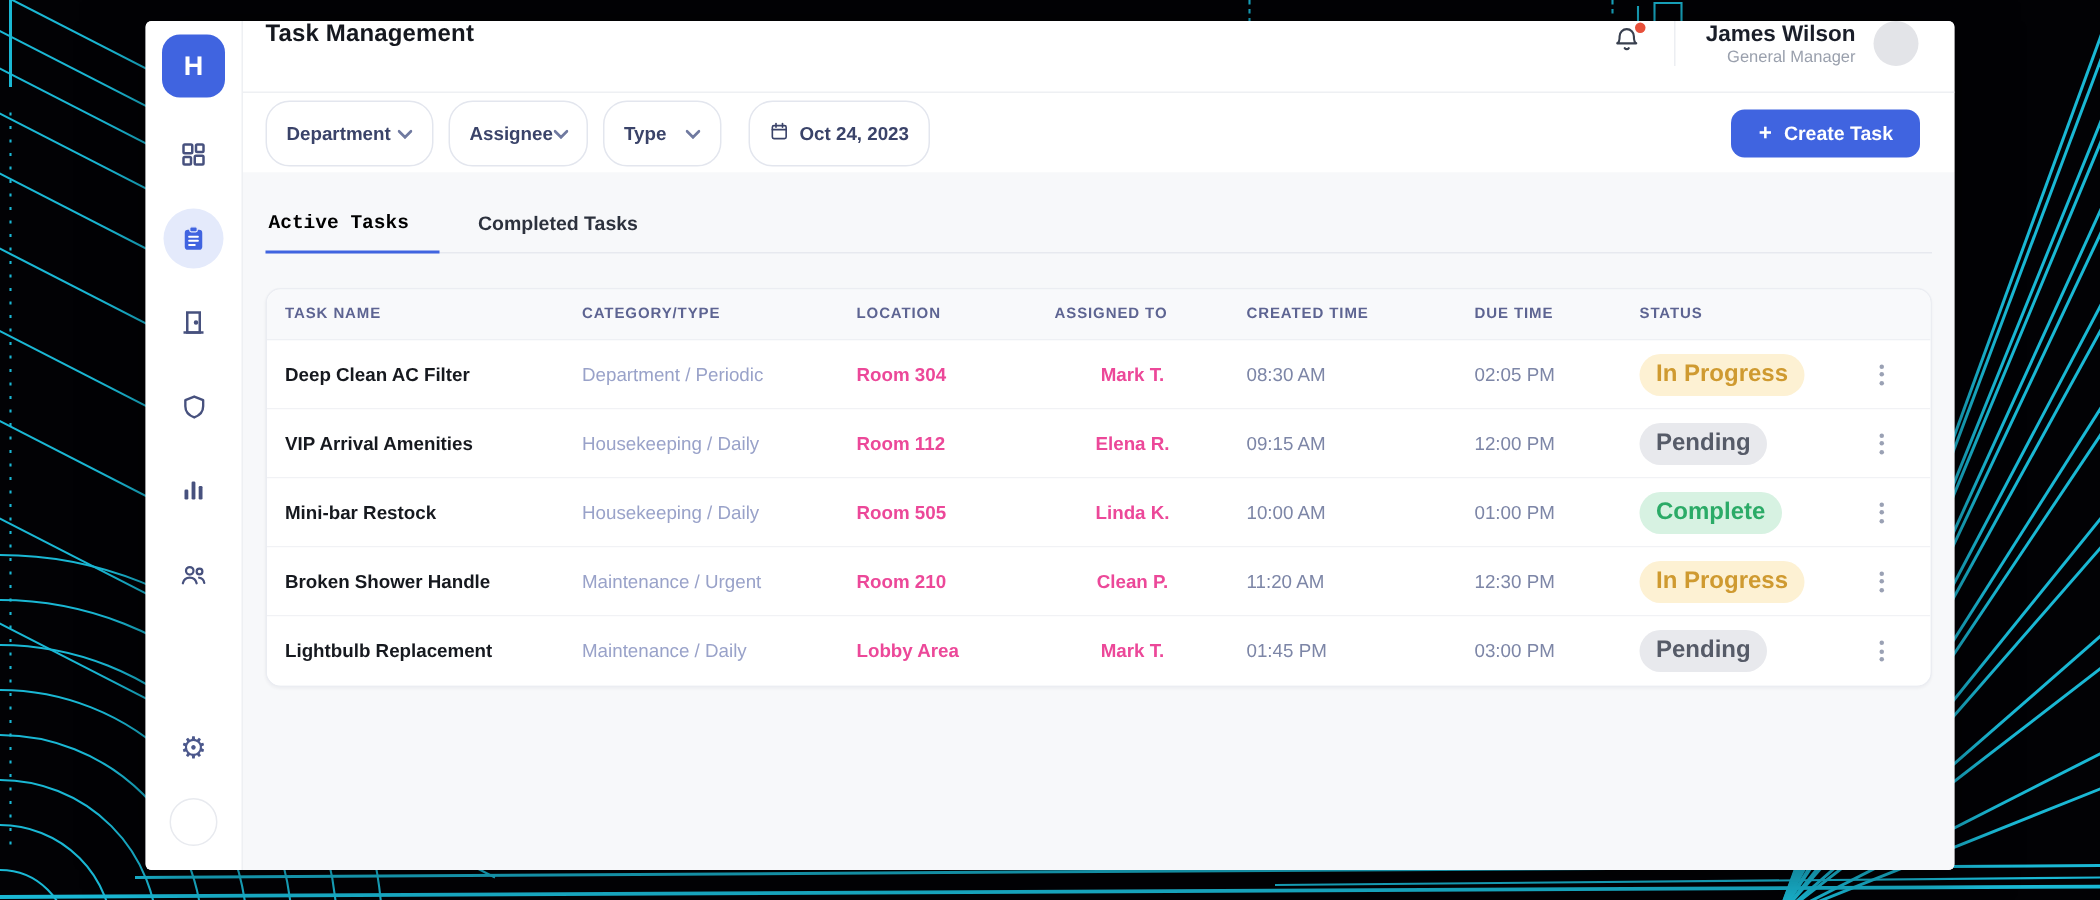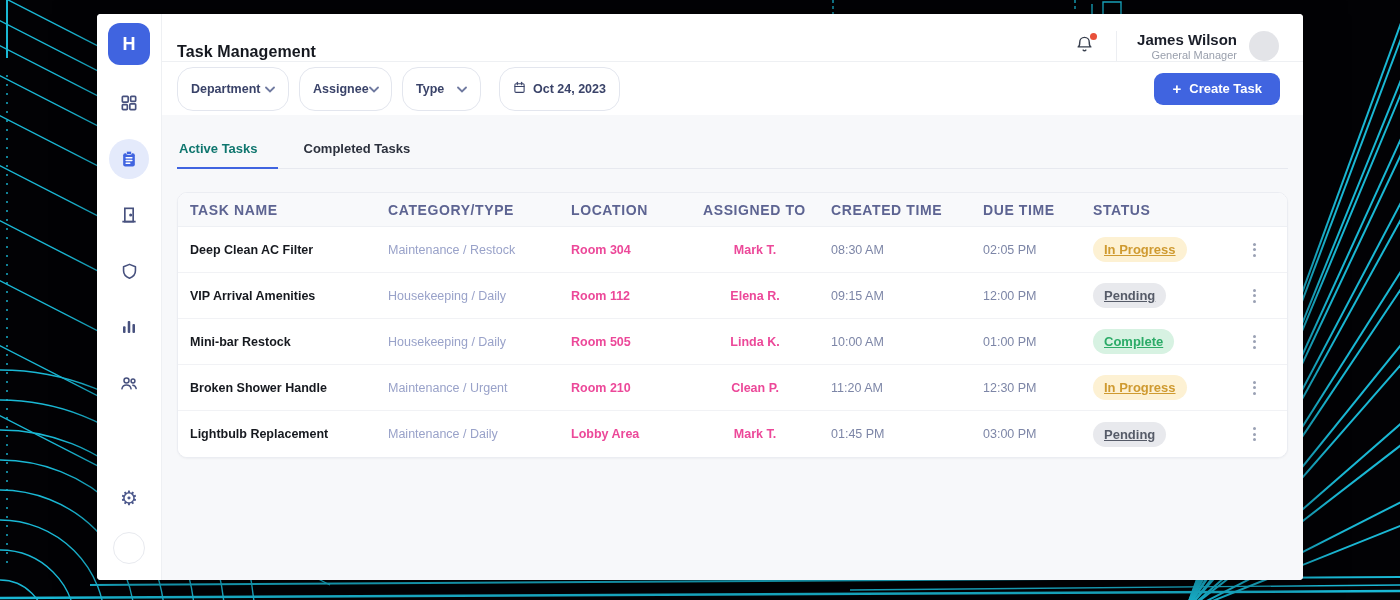--- a/index.html
+++ b/index.html
@@ -26,21 +26,21 @@
   .nav-item svg { display:block; }
   .sidebar-bottom { margin-top:auto; margin-bottom:16px; display:flex; flex-direction:column;
                     align-items:center; gap:14px; }
   .gear { font-size:20px; color:#4c588c; width:40px; height:40px; display:flex;
           align-items:center; justify-content:center; cursor:pointer; }
   .avatar-ring { width:32px; height:32px; border-radius:50%; border:1px solid #e8eaef; cursor:pointer; }
 
   
   .main { flex:1; display:flex; flex-direction:column; min-width:0; }
   .topbar { height:48px; background:#fff; border-bottom:1px solid #eef0f3; display:flex;
-            align-items:flex-end; padding:0 24px 0 15px; flex:0 0 48px; }
+            align-items:flex-start; padding:0 24px 17px 15px; flex:0 0 48px; }
   .page-title { font-size:16px; font-weight:bold; color:#15181f; letter-spacing:.1px; }
   .topbar-right { margin-left:auto; display:flex; align-items:center; }
   .bell-wrap { position:relative; margin-right:22px; cursor:pointer; display:flex; }
   .bell-dot { position:absolute; top:-2px; right:-3px; width:7px; height:7px; border-radius:50%;
               background:#e8503a; }
   .top-divider { width:1px; height:30px; background:#eceef2; margin-right:20px; }
   .user-text { text-align:right; margin-right:12px; }
   .user-name { font-size:15px; font-weight:bold; color:#1a1e29; }
   .user-role { font-size:11px; color:#9aa0ad; margin-top:1px; }
   .user-avatar { width:30px; height:30px; border-radius:50%; background:#e3e4e8; cursor:pointer; }
@@ -58,41 +58,41 @@
                 border:none; border-radius:9px; font-size:13px; font-weight:bold;
                 font-family:"Liberation Sans",sans-serif; display:flex; align-items:center;
                 gap:8px; cursor:pointer; }
   .create-btn .plus { font-size:15px; font-weight:bold; }
 
   
   .content { flex:1; padding:0 15px; background:#f7f8fa; }
   .tabs { margin-top:26px; display:flex; gap:42px; border-bottom:1px solid #e7e9ef; }
   .tab { padding:0 2px 12px 2px; font-size:13px; font-weight:bold; color:#2c313d;
          cursor:pointer; position:relative; }
-  .tab.active { color:#0f766e; }
+  .tab.active { color:#000000;font-family:Liberation Mono, monospace; }
   .tab.active::after { content:""; position:absolute; left:0; right:-18px; bottom:-1px;
                        height:2px; background:#4064e0; }
 
   .card { margin-top:23px; background:#fff; border:1px solid #ebedf2; border-radius:10px;
           box-shadow:0 1px 2px rgba(20,24,40,.04); overflow:hidden; }
   .trow { display:grid; grid-template-columns:198px 183px 132px 128px 152px 110px 140px 1fr;
           align-items:center; }
   .thead { height:34px; background:#f8f9fb; border-bottom:1px solid #eef0f4; }
-  .th { font-size:14px; font-weight:bold; letter-spacing:.6px; color:#5d6492;
+  .th { font-size:10px; font-weight:bold; letter-spacing:.6px; color:#5d6492;
         padding-left:12px; text-transform:uppercase; }
   .tr { height:46px; border-bottom:1px solid #f1f2f5; background:#fff; }
   .tr:last-child { border-bottom:none; }
   .td { font-size:12.5px; padding-left:12px; color:#1a1d29; }
   .td.name { font-weight:bold; color:#16191f; }
   .td.category { color:#99a2c9; }
   .td.location, .td.assignee { font-weight:bold; color:#ec4899; }
   .td.assignee { text-align:center; padding-left:0; }
   .td.time { color:#7d86a7; }
-  .badge { display:inline-block; font-size:13px; font-weight:bold; padding:5px 11px;
-           border-radius:20px; white-space:nowrap;text-decoration:underline; }
+  .badge { display:inline-block; font-size:16px; font-weight:bold; padding:5px 11px;
+           border-radius:20px; white-space:nowrap; }
   .kebab { justify-self:center; display:flex; flex-direction:column; gap:2px; cursor:pointer;
            padding:6px; }
   .kebab i { width:3px; height:3px; border-radius:50%; background:#9aa1b4; display:block; }
 </style>
 </head>
 <body>
 
 <div class="canvas">
 
   <svg class="bg-decor" width="1400" height="600" viewBox="0 0 1400 600" fill="none">
@@ -301,21 +301,21 @@
             <div class="th">Location</div>
             <div class="th">Assigned To</div>
             <div class="th">Created Time</div>
             <div class="th">Due Time</div>
             <div class="th">Status</div>
             <div class="th"></div>
           </div>
           <div id="table-body">
   <div class="trow tr">
     <div class="td name">Deep Clean AC Filter</div>
-    <div class="td category">Maintenance / Restock</div>
+    <div class="td category">Department / Periodic</div>
     <div class="td location">Room 304</div>
     <div class="td assignee">Mark T.</div>
     <div class="td time">08:30 AM</div>
     <div class="td time">02:05 PM</div>
     <div class="td">
       <span class="badge" style="background: rgb(253, 241, 211); color: rgb(207, 154, 48);">In Progress</span>
     </div>
     <div class="kebab">
       <span style="display:flex;flex-direction:column;gap:2.5px;">
         <i></i>

